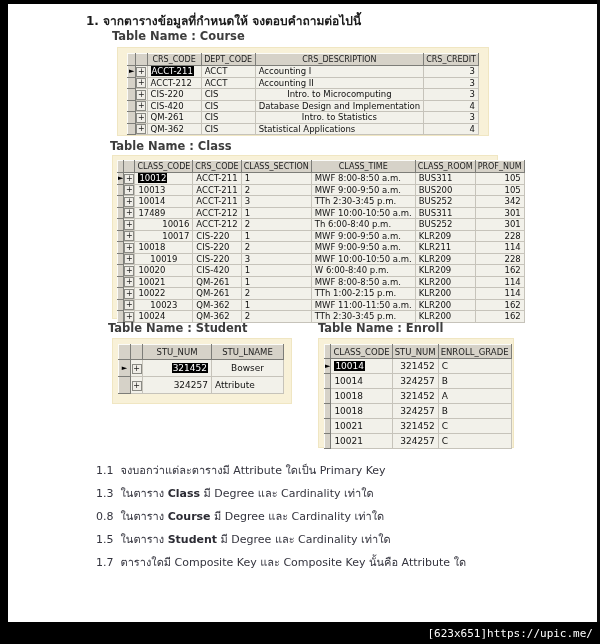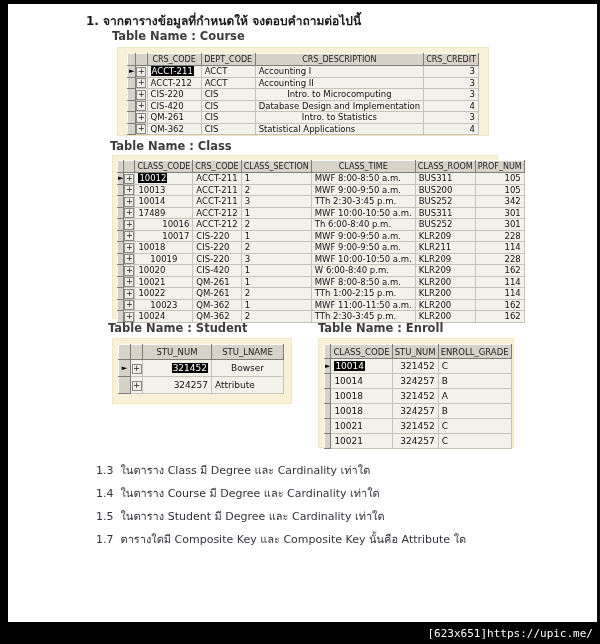--- a/index.html
+++ b/index.html
@@ -43,21 +43,21 @@
     border:1px solid #8a8a84;background:#efede7;font-size:8px;text-align:center;color:#222;
   }
   .hl{background:#000;color:#fff;padding:0 1px;}
   table.rows-tall td{height:16px;line-height:16px;font-size:9px;}
   table.rows-tall th{height:14px;font-size:8.5px;}
   table.rows-mid td{height:14px;line-height:14px;font-size:9px;}
   table.rows-mid th{height:13px;font-size:8.5px;}
   .questions{position:absolute;left:96px;top:459px;font-size:11px;color:#34343e;}
   .q-line{height:23px;line-height:23px;white-space:nowrap;}
   .q-num{margin-right:7px;}
-  .q-bold{font-weight:normal;color:#2c2c34;}
+  .q-bold{font-weight:bold;color:#2c2c34;}
 </style>
 </head>
 <body>
 
 <div class="frame-left"></div>
 <div class="frame-top"></div>
 <div class="frame-right"></div>
 
 <div class="title">1.  จากตารางข้อมูลที่กำหนดให้ จงตอบคำถามต่อไปนี้</div>
 
@@ -373,21 +373,22 @@
           <td class="sel"></td>
           <td style="text-align:left">10021</td>
           <td style="text-align:right">324257</td>
           <td style="text-align:left">C</td>
         </tr>
       </tbody>
     </table>
 </div>
 
 <div class="questions">
+  <div class="q-line"><span class="q-num">1.1</span><span>จงบอกว่าแต่ละตารางมี Attribute ใดเป็น Primary Key</span><span class="q-bold"></span><span></span></div>
   <div class="q-line"><span class="q-num">1.3</span><span>ในตาราง </span><span class="q-bold">Class</span><span> มี Degree และ Cardinality เท่าใด</span></div>
-  <div class="q-line"><span class="q-num">1.4</span><span>ในตาราง </span><span class="q-bold">Course</span><span> มี Degree และ Cardinality เท่าใด</span></div>
+  <div class="q-line"><span class="q-num">0.8</span><span>ในตาราง </span><span class="q-bold">Course</span><span> มี Degree และ Cardinality เท่าใด</span></div>
   <div class="q-line"><span class="q-num">1.5</span><span>ในตาราง </span><span class="q-bold">Student</span><span> มี Degree และ Cardinality เท่าใด</span></div>
   <div class="q-line"><span class="q-num">1.7</span><span>ตารางใดมี Composite Key และ Composite Key นั้นคือ Attribute ใด</span><span class="q-bold"></span><span></span></div>
 </div>
 
 <div class="bottom-bar">
   <span>[623x651]https://upic.me/</span>
 </div>
 
 </body></html>

